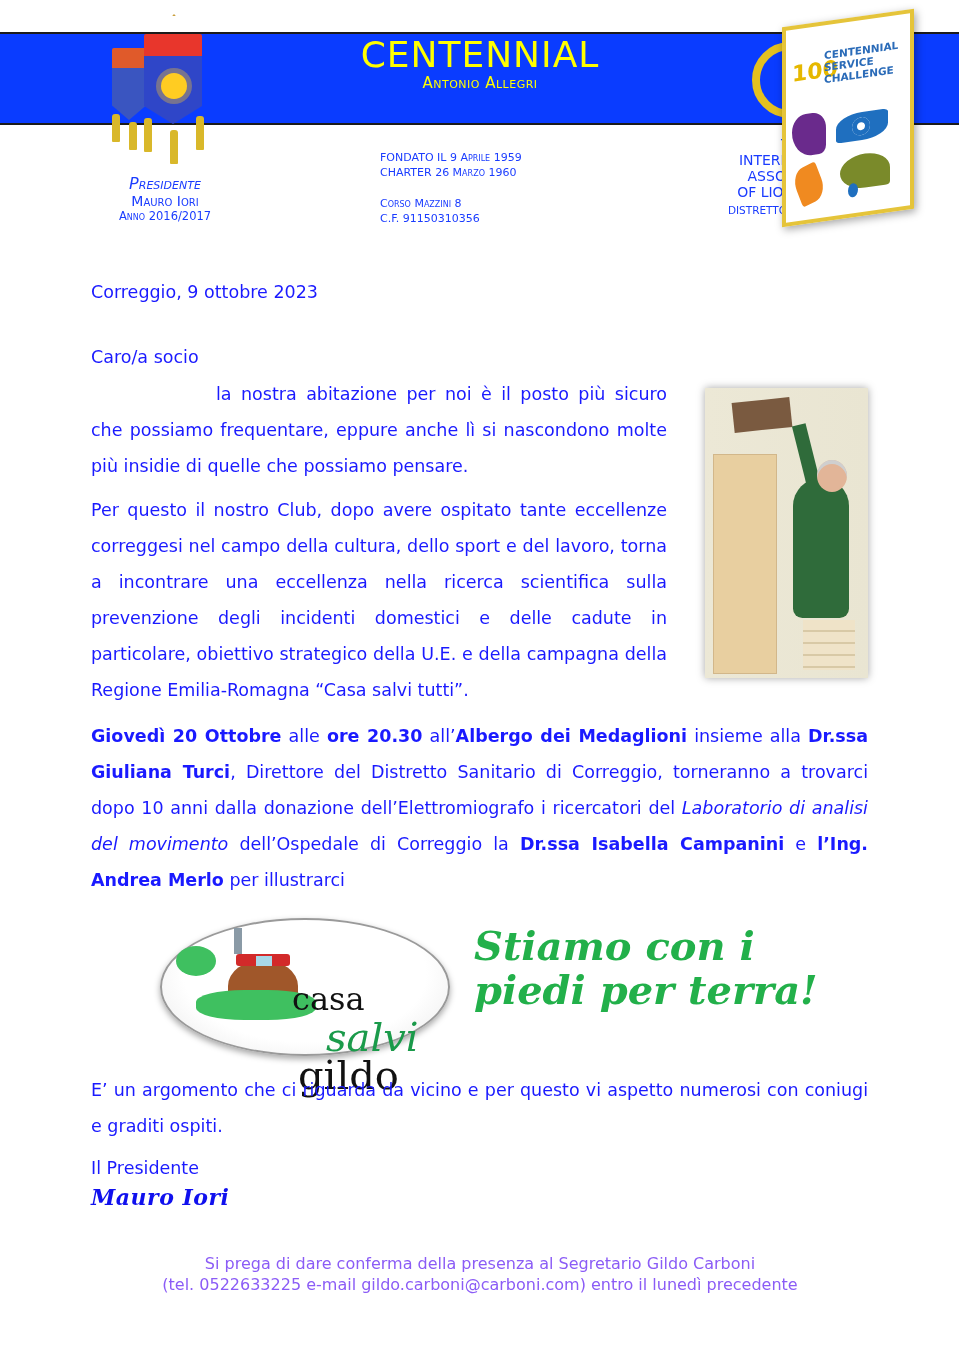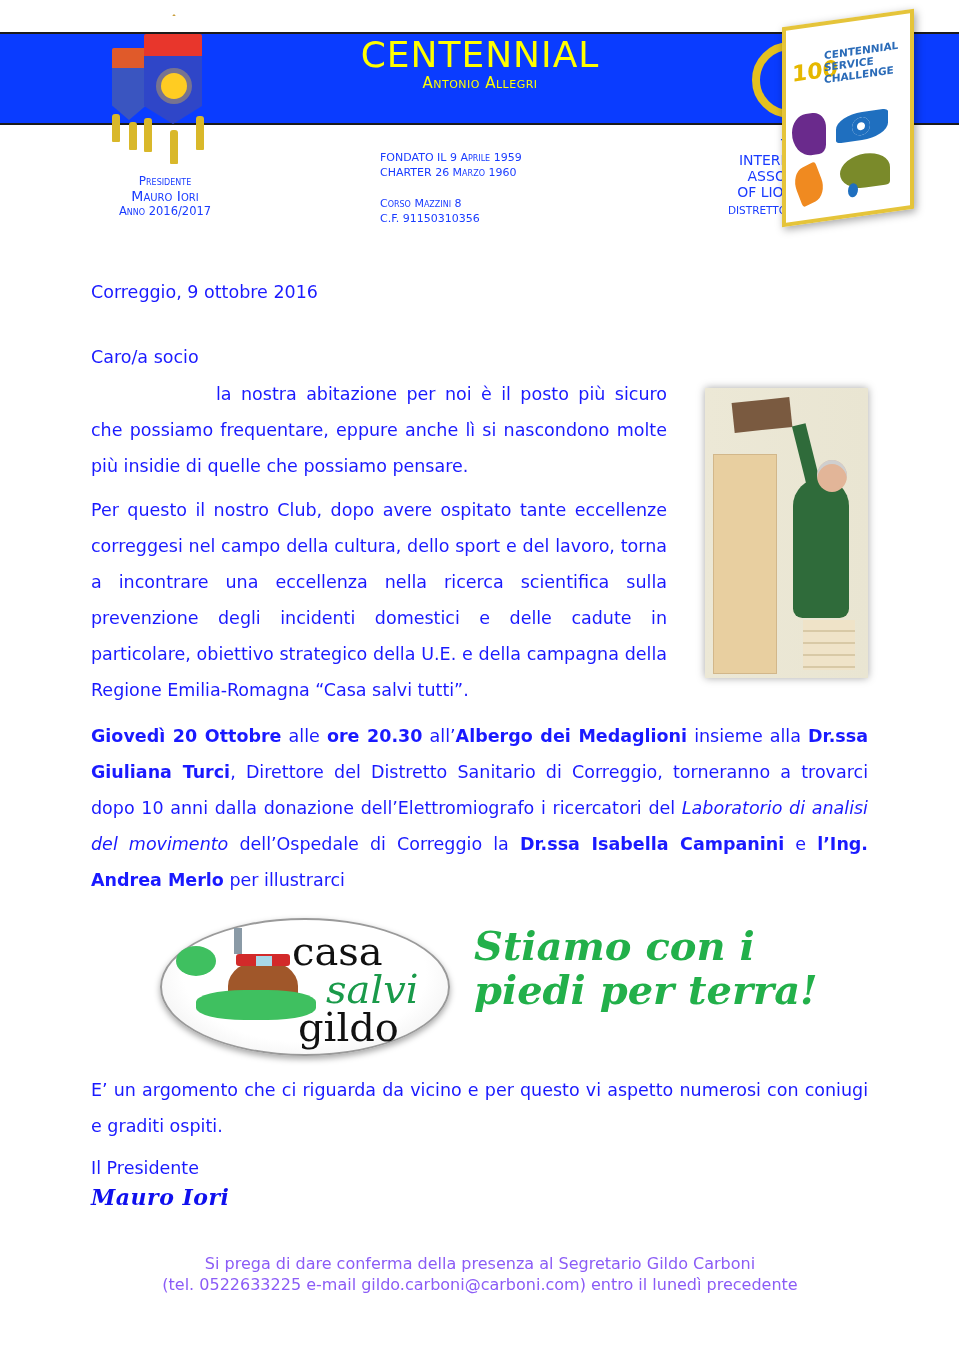--- a/index.html
+++ b/index.html
@@ -18,21 +18,21 @@
 
   .pennants { position: absolute; left: 104px; top: 8px; width: 110px; height: 152px; }
   .pennant { position: absolute; border-radius: 2px; }
   .p1 { left: 8px; top: 40px; width: 34px; height: 72px; background: linear-gradient(#e05a2a 0 28%, #3a55c0 28% 100%); clip-path: polygon(0 0,100% 0,100% 80%,50% 100%,0 80%); }
   .p2 { left: 40px; top: 26px; width: 58px; height: 90px; background: linear-gradient(#e8362c 0 25%, #2f46c8 25% 100%); clip-path: polygon(0 0,100% 0,100% 80%,50% 100%,0 80%); }
   .sun { position: absolute; left: 57px; top: 65px; width: 26px; height: 26px; border-radius: 50%; background: #ffcc22; box-shadow: 0 0 0 5px rgba(255,200,40,0.35); }
   .tassel { position: absolute; width: 8px; height: 28px; background: #d9b82a; border-radius: 3px 3px 1px 1px; }
   .pcord { position: absolute; left: 50px; top: 6px; width: 40px; height: 22px; border: 2px solid #caa040; border-bottom: none; transform: rotate(0deg); clip-path: polygon(50% 0, 100% 100%, 0 100%); }
 
   .pres-block { position: absolute; left: 95px; top: 174px; width: 140px; text-align: center; font-variant: small-caps; color: #1a3cff; }
-  .pres-block .l1 { font-size: 12px; }
+  .pres-block .l1 { font-size: 16px; font-style: italic; }
   .pres-block .l2 { font-size: 14px; }
   .pres-block .l3 { font-size: 11.5px; }
 
   .info-block { position: absolute; left: 380px; top: 150px; width: 200px; font-size: 11px; font-variant: small-caps; color: #1a3cff; line-height: 15px; }
   .info-block .gap { height: 16px; }
 
   .intl-block { position: absolute; left: 700px; top: 136px; width: 190px; text-align: center; color: #1a3cff; }
   .intl-block .l { font-size: 14px; line-height: 16px; }
   .intl-block .dist { font-size: 10.5px; margin-top: 4px; font-variant: small-caps; }
 
@@ -78,21 +78,21 @@
     border-radius: 50%; border: 2px solid #9a9a9a; background: radial-gradient(ellipse at 50% 40%, #ffffff 60%, #e6e6e6 100%);
     box-shadow: 0 3px 6px rgba(0,0,0,0.35);
   }
   .turtle-shell { position: absolute; left: 66px; top: 40px; width: 70px; height: 52px; background: #a0572a; border-radius: 50% 50% 20% 20%; }
   .turtle-roof { position: absolute; left: 74px; top: 34px; width: 54px; height: 12px; background: #d22a2a; border-radius: 3px; }
   .turtle-win { position: absolute; left: 94px; top: 36px; width: 16px; height: 10px; background: #a8d8e8; }
   .turtle-chim { position: absolute; left: 72px; top: 8px; width: 8px; height: 26px; background: #8a9aa6; }
   .turtle-head { position: absolute; left: 14px; top: 26px; width: 40px; height: 30px; background: #3fc060; border-radius: 50%; }
   .turtle-body { position: absolute; left: 34px; top: 70px; width: 120px; height: 30px; background: #3fc060; border-radius: 40%; }
   .casa-words { position: absolute; left: 130px; top: 12px; font-family: "DejaVu Serif", serif; line-height: 38px; }
-  .casa-words .w1 { font-size: 40px; color: #111; }
+  .casa-words .w1 { font-size: 32px; color: #111; margin-top: 48px; }
   .casa-words .w2 { font-size: 40px; color: #1a9a4a; font-style: italic; padding-left: 34px; }
   .casa-words .w3 { font-size: 40px; color: #111; padding-left: 6px; }
 
   .slogan { position: absolute; left: 474px; top: 924px; width: 350px; color: #22b04a; font-family: "DejaVu Serif", serif; font-style: italic; font-size: 40px; line-height: 44px; font-weight: bold; }
   .slogan .s2 { padding-left: 0; }
 
   .para4 { position: absolute; left: 91px; top: 1072px; width: 777px; font-size: 17.5px; line-height: 36px; text-align: justify; color: #1a1aff; }
   .sign-title { position: absolute; left: 91px; top: 1158px; font-size: 17.5px; color: #1a1aff; }
   .sign-name { position: absolute; left: 91px; top: 1184px; font-family: "DejaVu Serif", serif; font-style: italic; font-weight: bold; font-size: 22px; color: #1010ee; letter-spacing: 0.5px; }
 
@@ -151,21 +151,21 @@
     <div>SERVICE</div>
     <div>CHALLENGE</div>
   </div>
   <div class="hand"></div>
   <div class="eye"></div>
   <div class="wheat"></div>
   <div class="leaf"></div>
   <div class="drop"></div>
 </div>
 
-<div class="text date">Correggio, 9 ottobre 2016</div>
+<div class="text date">Correggio, 9 ottobre 2023</div>
 <div class="text salutation">Caro/a socio</div>
 
 <p class="para para1">la nostra abitazione per noi è il posto più sicuro che possiamo frequentare, eppure anche lì si nascondono molte più insidie di quelle che possiamo pensare.</p>
 <p class="para para2">Per questo il nostro Club, dopo avere ospitato tante eccellenze correggesi nel campo della cultura, dello sport e del lavoro, torna a incontrare una eccellenza nella ricerca scientifica sulla prevenzione degli incidenti domestici e delle cadute in particolare, obiettivo strategico della U.E. e della campagna della Regione Emilia-Romagna “Casa salvi tutti”.</p>
 
 <div class="photo">
   <div class="cabinet"></div>
   <div class="books-top"></div>
   <div class="arm"></div>
   <div class="man"></div>

